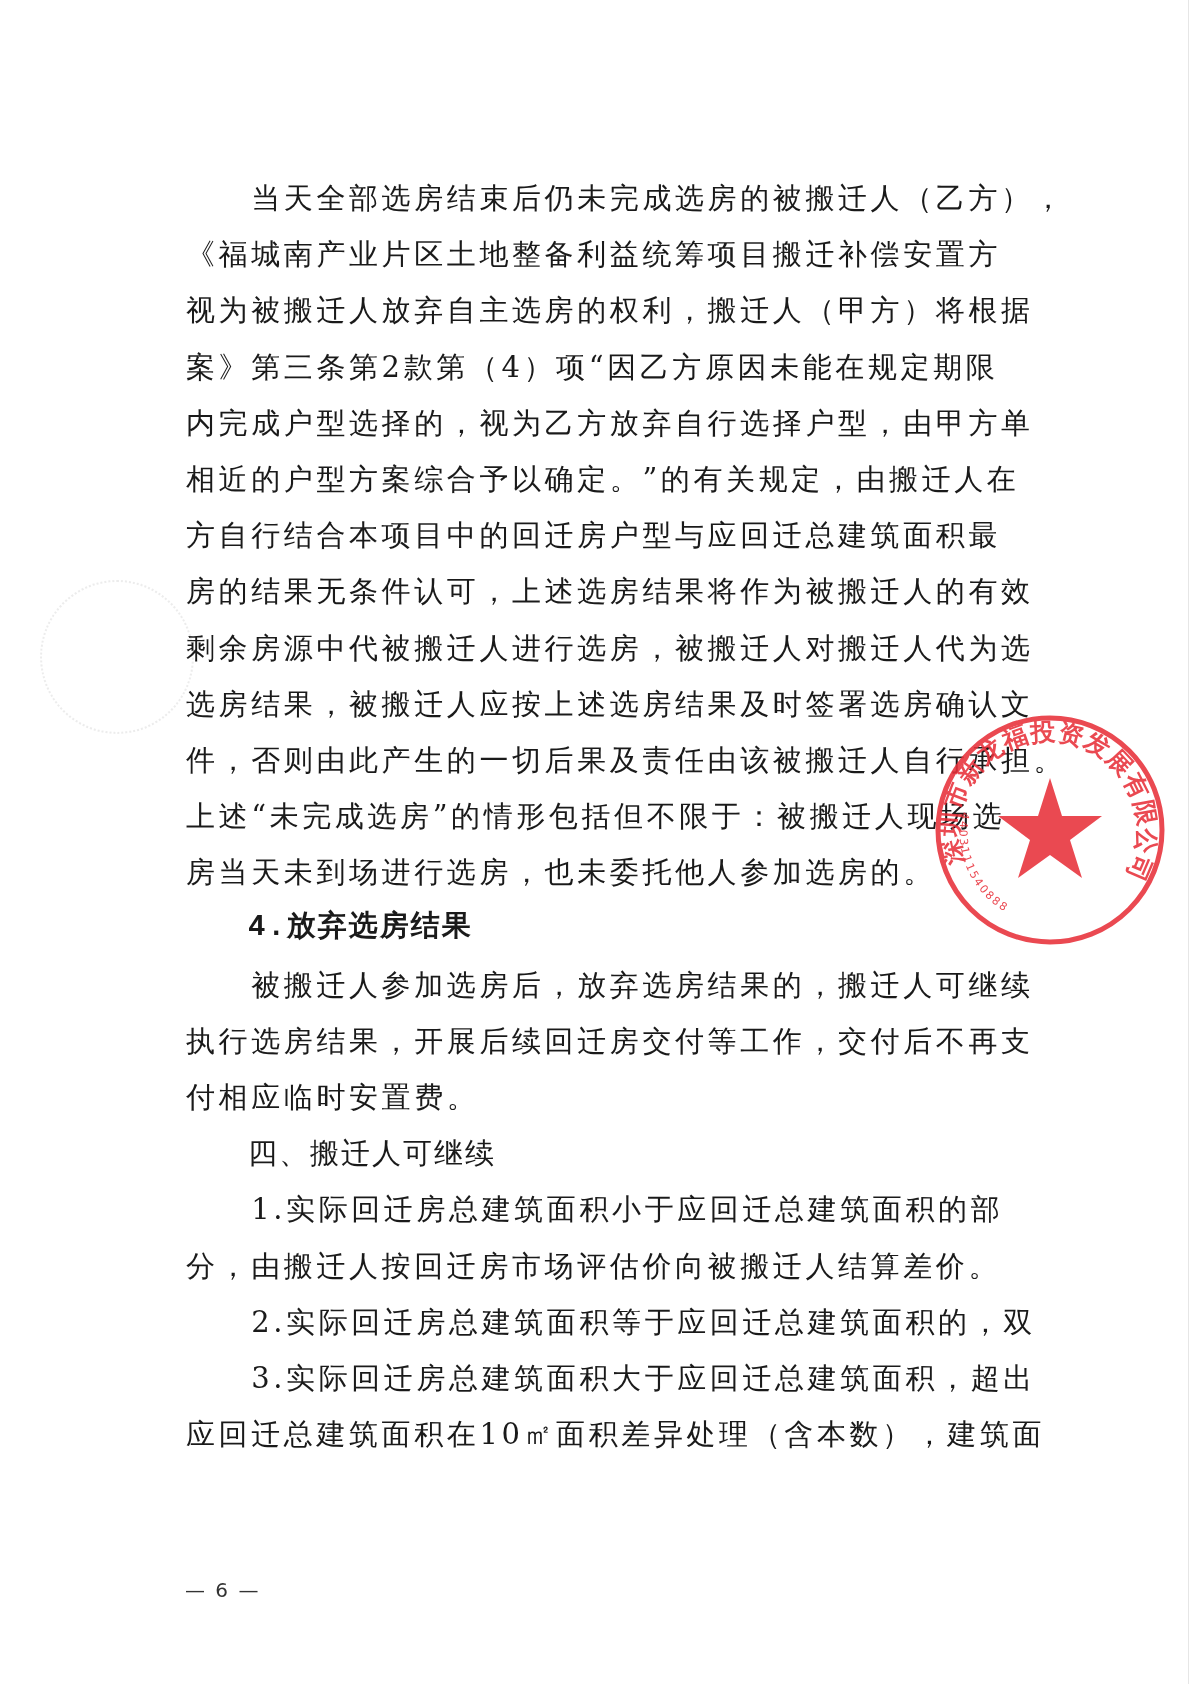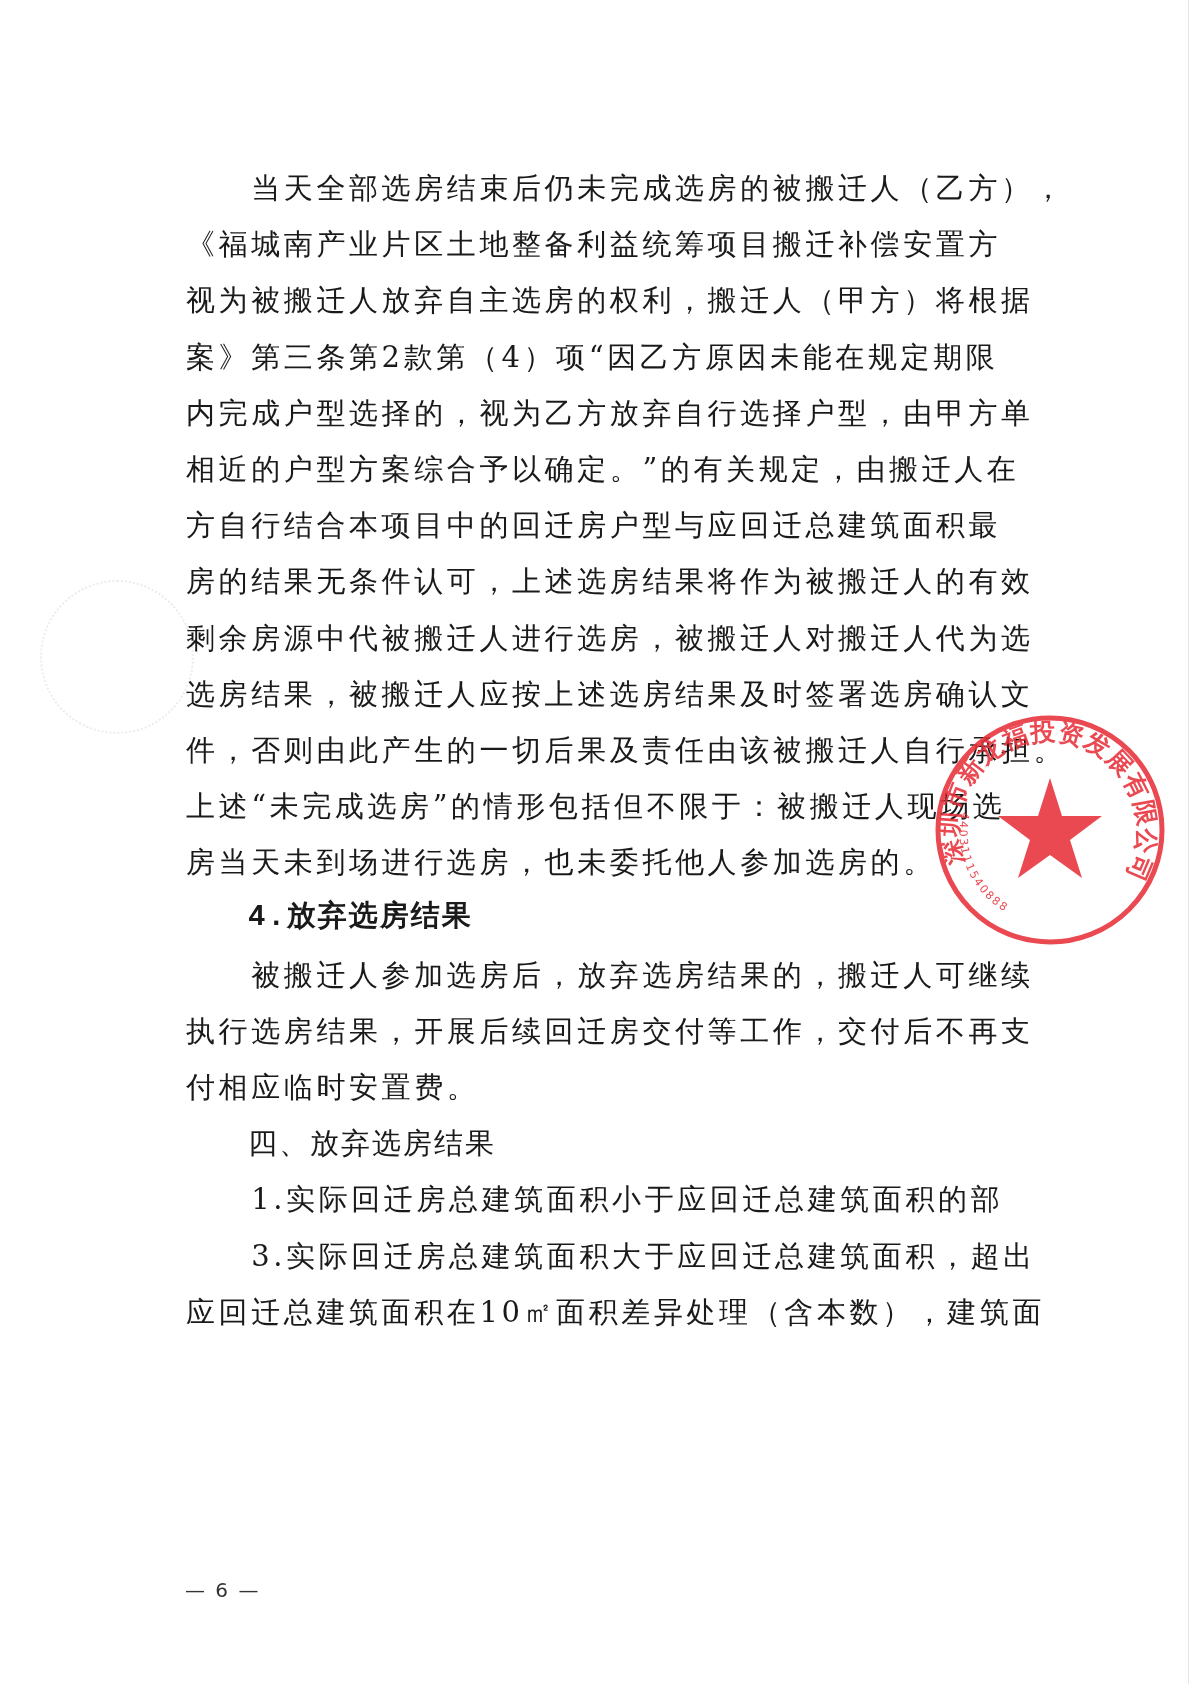--- a/index.html
+++ b/index.html
@@ -13,21 +13,21 @@
   .page-edge {
     position: absolute; right: 1px; top: 0; bottom: 0; width: 1px;
     background: #e6e6e6;
   }
   .ghost-stamp {
     position: absolute; left: 40px; top: 580px;
     width: 150px; height: 150px; border-radius: 50%;
     border: 2px dotted rgba(200,200,200,0.35);
   }
   .body-text {
-    position: absolute; left: 186px; top: 160px; width: 826px;
+    position: absolute; left: 186px; top: 170px; width: 826px;
   }
   .line {
     height: 56.2px; line-height: 56.2px;
     font-size: 29px; white-space: nowrap;
     letter-spacing: 3.6px;
   }
   .line.heading { font-family: Liberation Mono, monospace; font-weight: bold; letter-spacing: 2px; }
   .line.section { font-family: "DejaVu Sans", "Liberation Sans", sans-serif; letter-spacing: 2px; }
   .page-num {
     position: absolute; left: 185px; top: 1578px;
@@ -57,22 +57,24 @@
   <div class="line">房的结果无条件认可，上述选房结果将作为被搬迁人的有效</div>
   <div class="line">剩余房源中代被搬迁人进行选房，被搬迁人对搬迁人代为选</div>
   <div class="line">选房结果，被搬迁人应按上述选房结果及时签署选房确认文</div>
   <div class="line">件，否则由此产生的一切后果及责任由该被搬迁人自行承担。</div>
   <div class="line">上述“未完成选房”的情形包括但不限于：被搬迁人现场选</div>
   <div class="line">房当天未到场进行选房，也未委托他人参加选房的。</div>
   <div class="line heading">　　4.放弃选房结果</div>
   <div class="line">　　被搬迁人参加选房后，放弃选房结果的，搬迁人可继续</div>
   <div class="line">执行选房结果，开展后续回迁房交付等工作，交付后不再支</div>
   <div class="line">付相应临时安置费。</div>
-  <div class="line section">　　四、放弃选房结果</div>
+  <div class="line section">　　四、搬迁人可继续</div>
   <div class="line">　　1.实际回迁房总建筑面积小于应回迁总建筑面积的部</div>
+  <div class="line">分，由搬迁人按回迁房市场评估价向被搬迁人结算差价。</div>
+  <div class="line">　　2.实际回迁房总建筑面积等于应回迁总建筑面积的，双</div>
   <div class="line">　　3.实际回迁房总建筑面积大于应回迁总建筑面积，超出</div>
   <div class="line">应回迁总建筑面积在10㎡面积差异处理（含本数），建筑面</div>
 </div>
 
 <div class="stamp">
   <svg width="236" height="236" viewBox="0 0 236 236">
     <defs>
       <path id="topArc" d="M 32 150 A 90 90 0 1 1 190 170"></path>
       <path id="botArc" d="M 30 100 A 92 92 0 0 0 110 212"></path>
     </defs>

